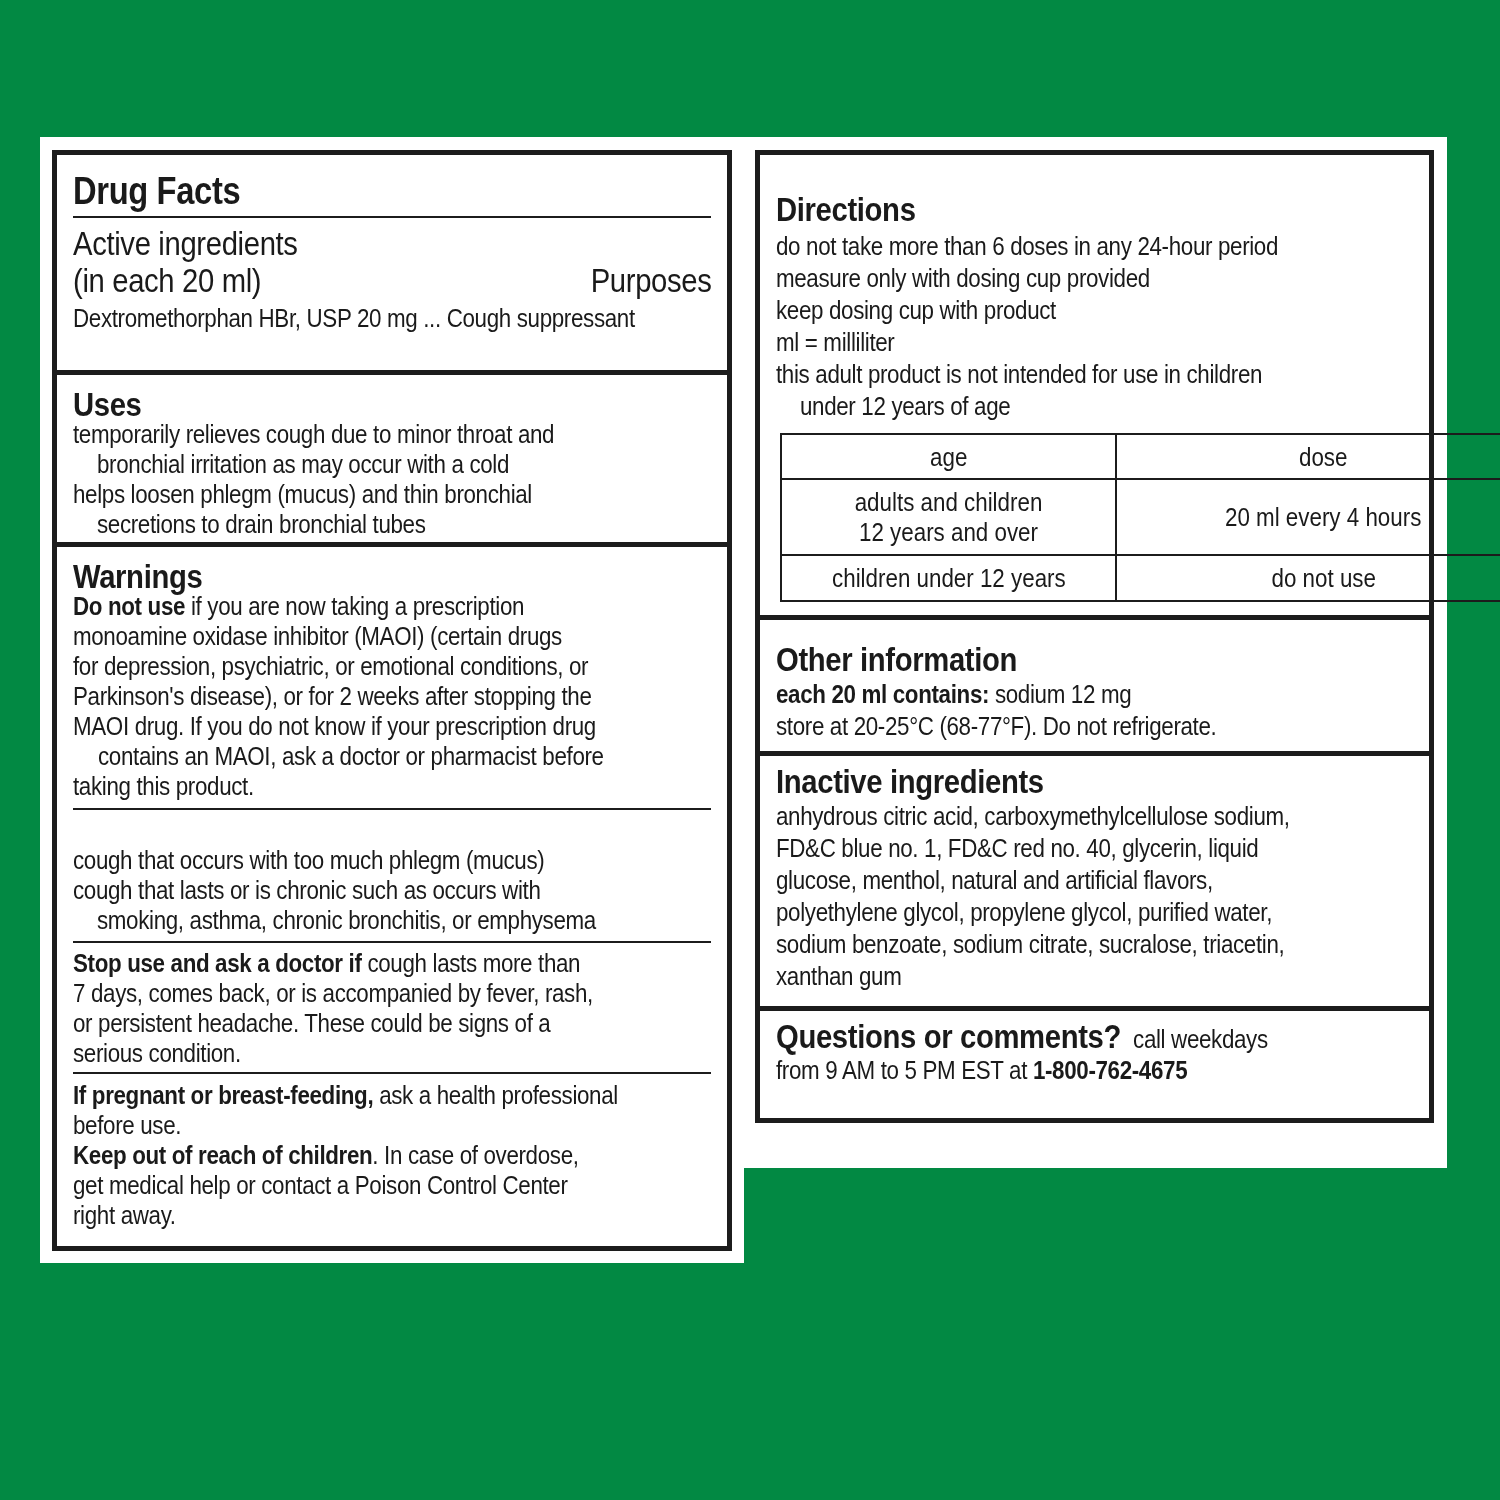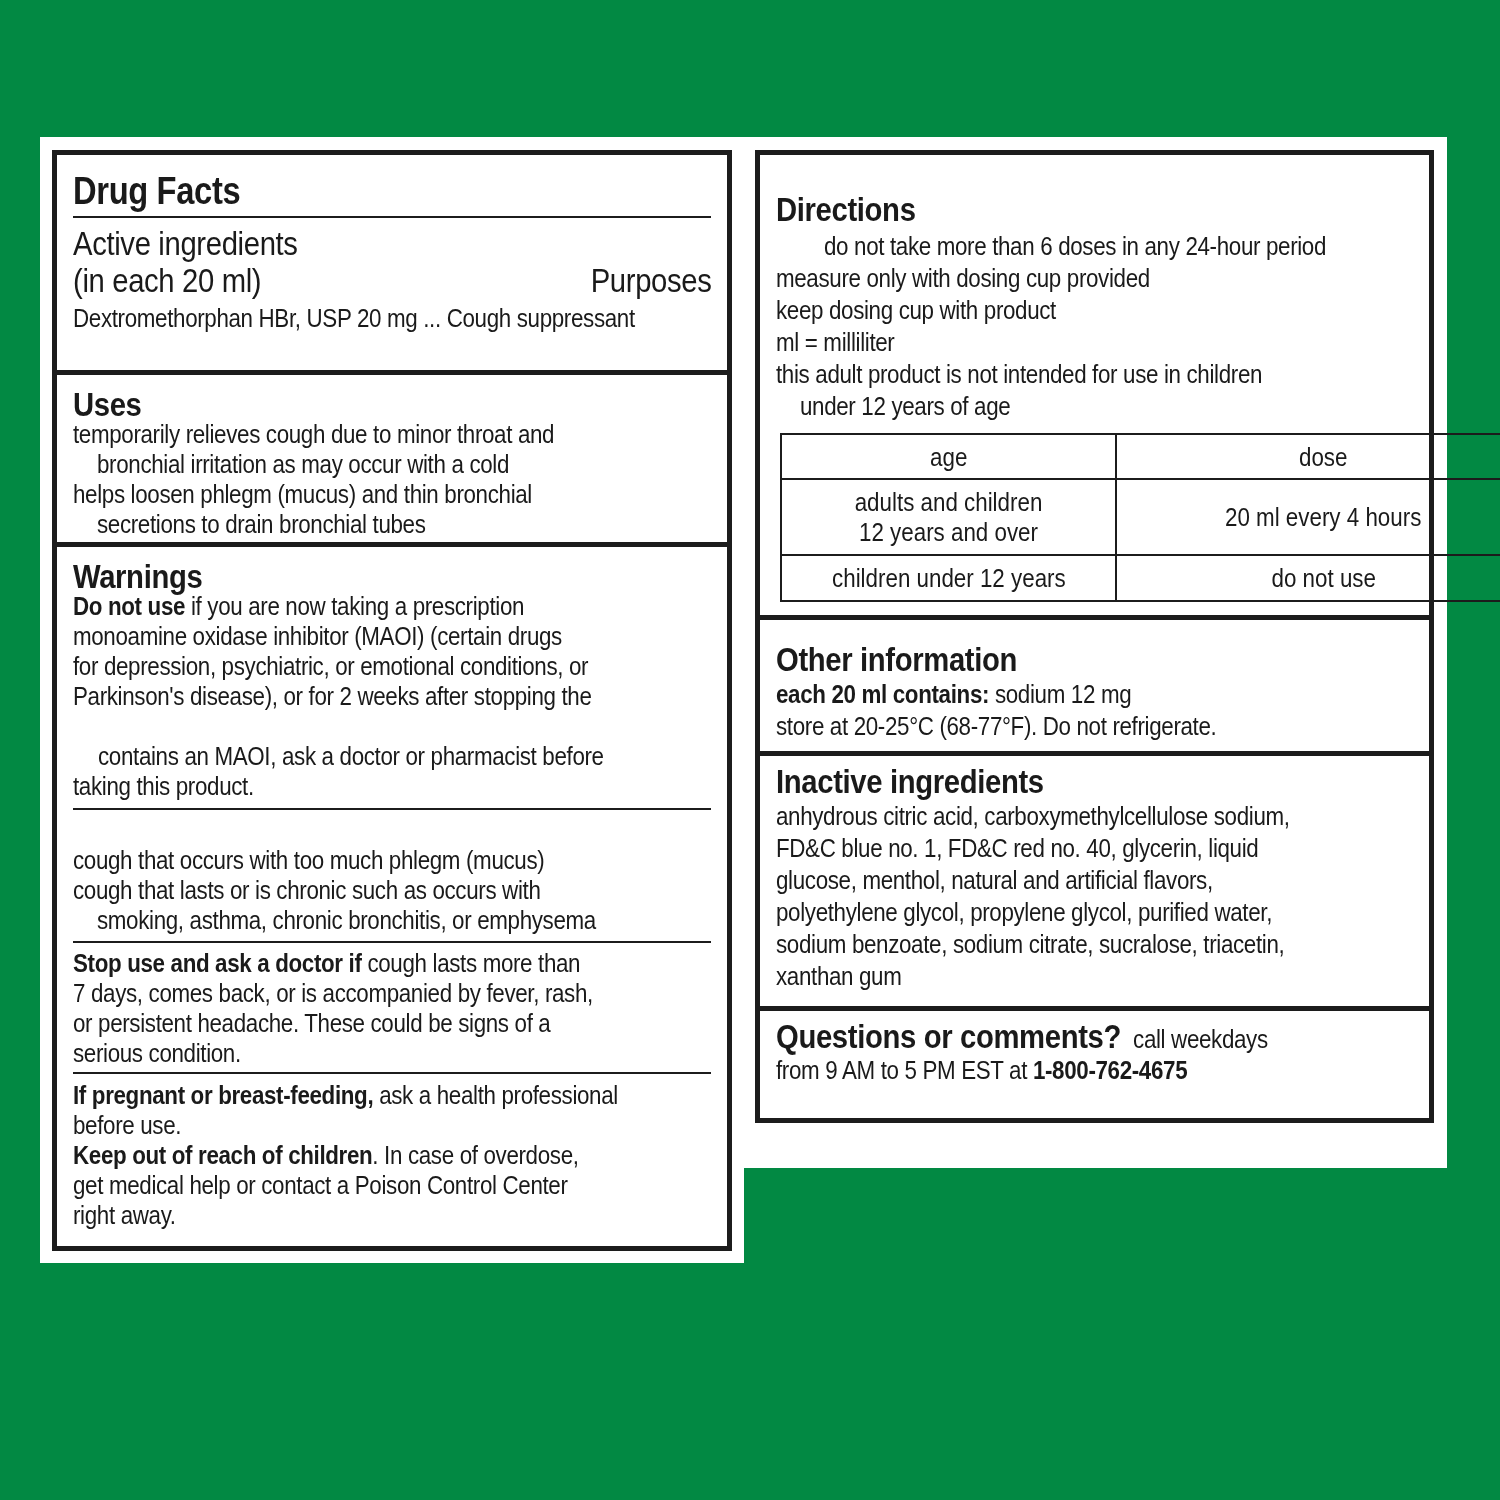--- a/index.html
+++ b/index.html
@@ -93,20 +93,21 @@
   </div>
   <div class="sep-thick" style="top:387px;"></div>
 
   <div class="section" style="top:392px;bottom:0;">
     <div class="txt" style="top:10px;"><span class="cond h2">Warnings</span></div>
 
     <div class="txt" style="top:44px;"><span class="cond"><span class="b">Do not use</span><span> if you are now taking a prescription</span></span></div>
     <div class="txt" style="top:74px;"><span class="cond">monoamine oxidase inhibitor (MAOI) (certain drugs</span></div>
     <div class="txt" style="top:104px;"><span class="cond">for depression, psychiatric, or emotional conditions, or</span></div>
     <div class="txt" style="top:134px;"><span class="cond">Parkinson's disease), or for 2 weeks after stopping the</span></div>
+    <div class="txt" style="top:164px;"><span class="cond">MAOI drug. If you do not know if your prescription drug</span></div>
     <div class="txt" style="top:194px;text-align:center;"><span class="cond">contains an MAOI, ask a doctor or pharmacist before</span></div>
     <div class="txt" style="top:224px;"><span class="cond">taking this product.</span></div>
 
     <div class="sep-thin" style="top:261px;"></div>
 
     <div class="txt" style="top:298px;"><span class="cond">cough that occurs with too much phlegm (mucus)</span></div>
     <div class="txt" style="top:328px;"><span class="cond">cough that lasts or is chronic such as occurs with</span></div>
     <div class="txt indent" style="top:358px;"><span class="cond">smoking, asthma, chronic bronchitis, or emphysema</span></div>
 
     <div class="sep-thin" style="top:394px;"></div>
@@ -123,21 +124,21 @@
     <div class="txt" style="top:593px;"><span class="cond"><span class="b">Keep out of reach of children</span><span>. In case of overdose,</span></span></div>
     <div class="txt" style="top:623px;"><span class="cond">get medical help or contact a Poison Control Center</span></div>
     <div class="txt" style="top:653px;"><span class="cond">right away.</span></div>
   </div>
 </div>
 
 <div class="box" id="box-right">
 
   <div class="section" style="top:0;height:460px;">
     <div class="txt" style="top:35px;"><span class="cond h2">Directions</span></div>
-    <div class="txt" style="top:76px;margin-left:48px;"><span class="cond">do not take more than 6 doses in any 24-hour period</span></div>
+    <div class="txt" style="top:76px;"><span class="cond">do not take more than 6 doses in any 24-hour period</span></div>
     <div class="txt" style="top:108px;"><span class="cond">measure only with dosing cup provided</span></div>
     <div class="txt" style="top:140px;"><span class="cond">keep dosing cup with product</span></div>
     <div class="txt" style="top:172px;"><span class="cond">ml = milliliter</span></div>
     <div class="txt" style="top:204px;"><span class="cond">this adult product is not intended for use in children</span></div>
     <div class="txt indent" style="top:236px;"><span class="cond">under 12 years of age</span></div>
 
     <table class="dose">
       <tbody>
           <tr style="height:45px;">
         <td style="width:333px;"><span class="cond" style="transform-origin:center top;">age</span></td>

